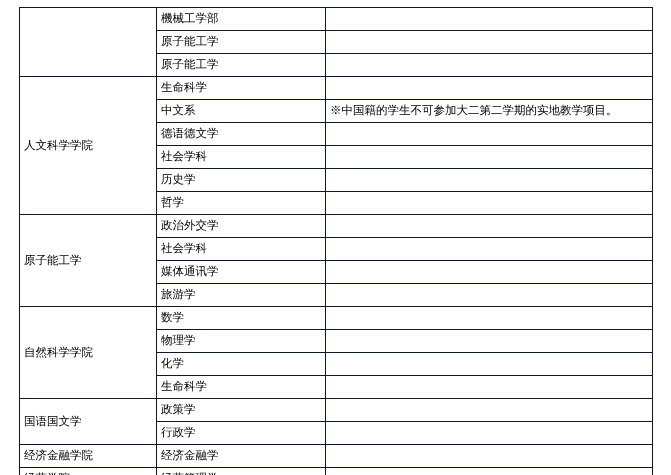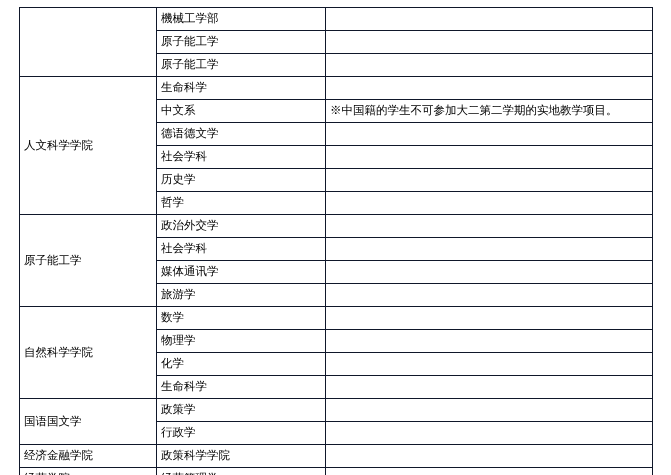--- a/index.html
+++ b/index.html
@@ -154,21 +154,21 @@
         <td class="major">政策学</td>
         <td class="note"></td>
       </tr>
       <tr>
         <td class="major">行政学</td>
         <td class="note"></td>
       </tr>
 
       <tr>
         <td class="college">经济金融学院</td>
-        <td class="major">政策科学学院</td>
+        <td class="major">经济金融学</td>
         <td class="note"></td>
       </tr>
 
       <tr>
         <td class="college">经营学院</td>
         <td class="major">经营管理学</td>
         <td class="note"></td>
       </tr>
 
     </tbody>

